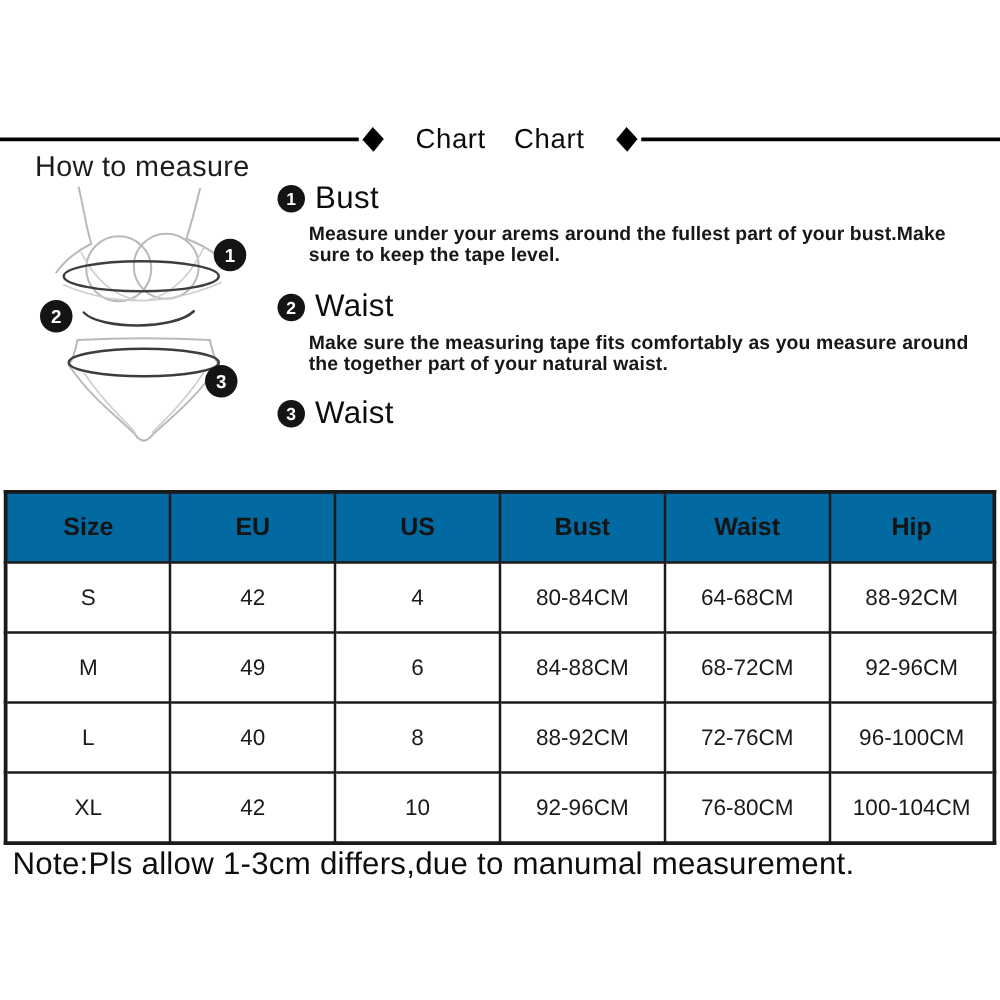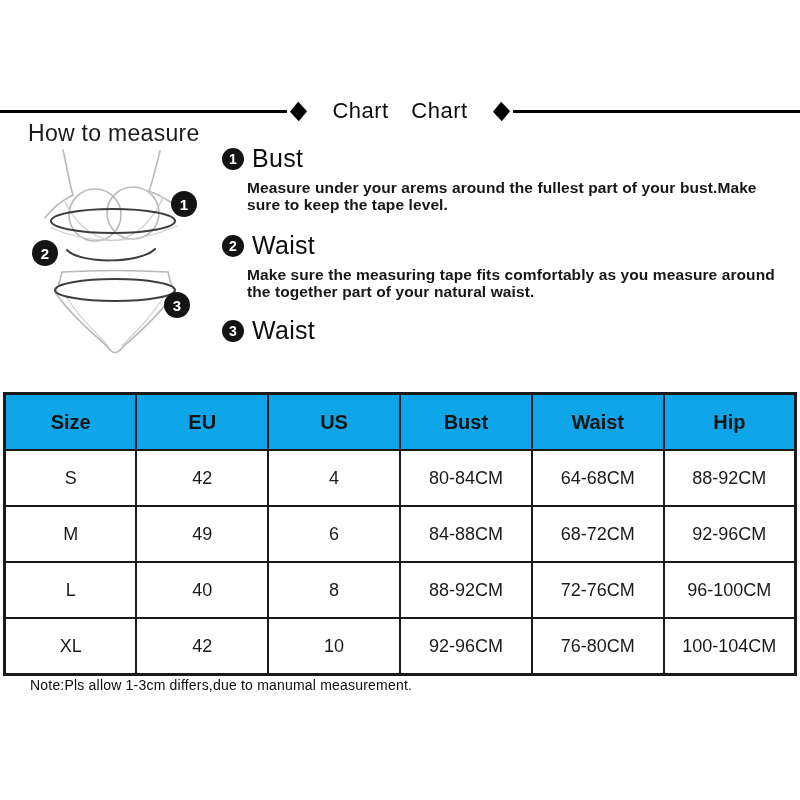--- a/index.html
+++ b/index.html
@@ -32,24 +32,24 @@
   }
   .instr-1{top:144px;} .instr-2{top:231px;} .instr-3{top:316px;}
   
   .size-table{
     position:absolute;left:3px;top:392px;width:794px;
     border-collapse:collapse;table-layout:fixed;border:3px solid #1a1a1a;
   }
   .size-table th,.size-table td{
     border:2px solid #1a1a1a;height:54px;text-align:center;vertical-align:middle;padding:0;
   }
-  .size-table th{background:#0ea5e9;font-size:20px;font-weight:bold;color:#141414;}
+  .size-table th{background:#0369a1;font-size:20px;font-weight:bold;color:#141414;}
   .size-table td{background:#ffffff;font-size:18px;font-weight:normal;color:#1a1a1a;}
   
-  .note{position:absolute;left:10px;top:677px;font-size:14px;color:#0d0d0d;letter-spacing:.2px;margin-left:20px;}
+  .note{position:absolute;left:10px;top:677px;font-size:25px;color:#0d0d0d;letter-spacing:.2px;}
   
   .garment{fill:none;stroke:#b9b9b9;stroke-width:1.6;stroke-linecap:round;}
   .garment-light{fill:none;stroke:#cfcfcf;stroke-width:1.3;stroke-linecap:round;}
   .tape{fill:none;stroke:#3d3d3d;stroke-width:2;stroke-linecap:round;}
   .marker-circle{fill:#141414;}
   .marker-num{fill:#ffffff;font-size:15px;font-weight:bold;font-family:"Liberation Sans",sans-serif;}
 </style>
 </head>
 <body>
 

